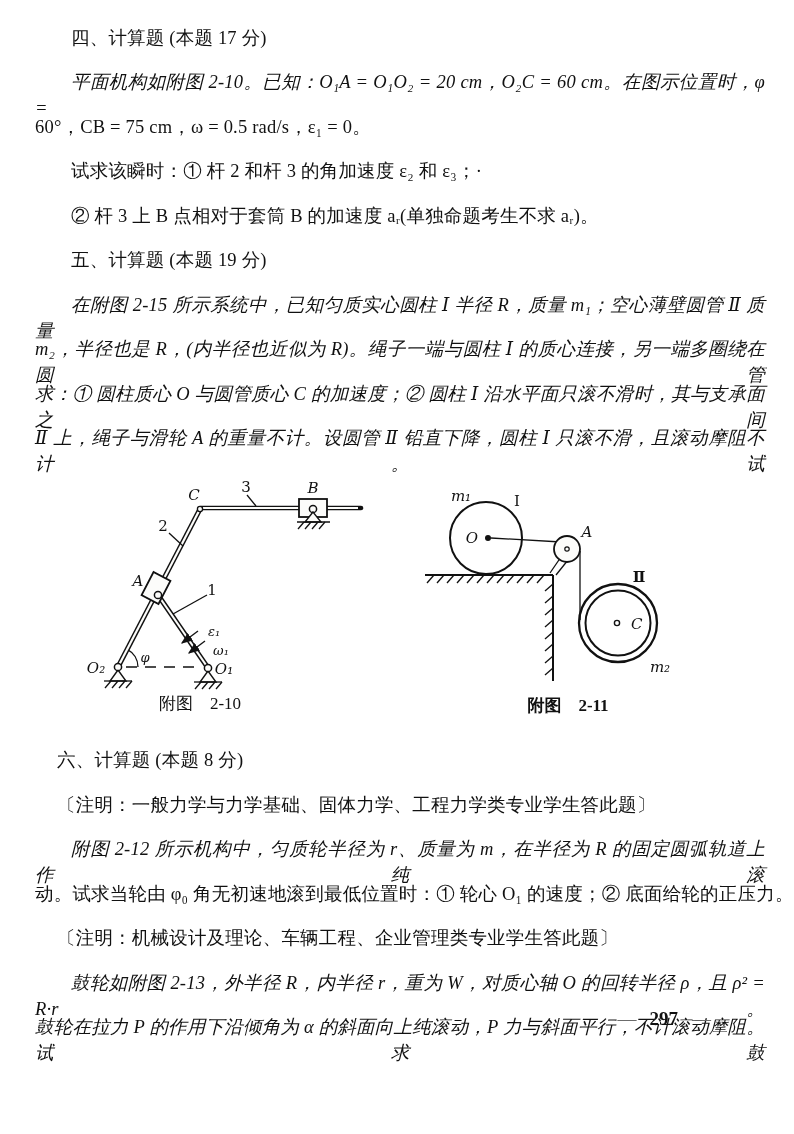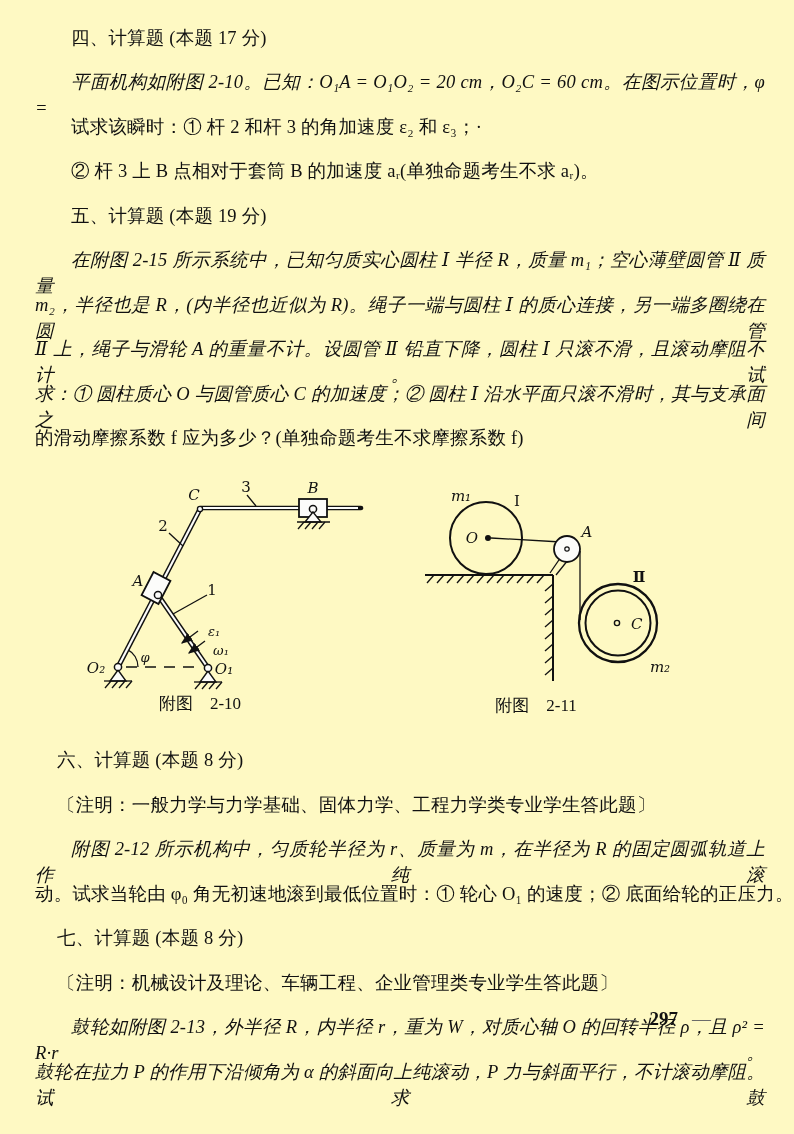--- a/index.html
+++ b/index.html
@@ -1,16 +1,16 @@
 <!DOCTYPE html>
 <html><head>
 <meta charset="utf-8">
 <style>
   html,body{margin:0;padding:0;background:#e8e8e8;}
-  .page{position:relative;width:794px;height:1134px;margin:0 auto;background:#fef9c3;overflow:hidden;
+  .page{position:relative;width:794px;height:1134px;margin:0 auto;background:#ffffff;overflow:hidden;
         font-family:"Liberation Serif","DejaVu Serif",serif;color:#111;}
   .textcol{position:absolute;left:35px;top:6px;width:730px;}
   .ln{height:26px;line-height:26px;font-size:18.5px;letter-spacing:0.2px;white-space:nowrap;}
   .ln.j{white-space:normal;text-align:justify;text-align-last:justify;font-style:italic;}
   .ind{text-indent:36px;}
   .ind-s{text-indent:22px;}
   .figbox{position:relative;width:794px;}
   .figbox svg{position:absolute;}
   .figcap{position:absolute;width:160px;text-align:center;font-size:17px;color:#111;}
   svg text{font-family:"DejaVu Serif","Liberation Serif",serif;font-size:15px;fill:#111;}
@@ -25,28 +25,28 @@
   .wm{position:absolute;right:2px;top:1158px;font-size:13px;color:#8a8a8a;
       font-family:"Liberation Sans","DejaVu Sans",sans-serif;}
 </style>
 </head>
 <body>
 
 <div class="page">
   <div class="textcol">
     <p class="ln ind">四、计算题 (本题 17 分)</p>
     <p class="ln ind j">平面机构如附图 2-10。已知：O₁A = O₁O₂ = 20 cm，O₂C = 60 cm。在图示位置时，φ =</p>
+    <p class="ln">60°，CB = 75 cm，ω = 0.5 rad/s，ε₁ = 0。</p>
     <p class="ln ind">试求该瞬时：① 杆 2 和杆 3 的角加速度 ε₂ 和 ε₃；·</p>
     <p class="ln ind">② 杆 3 上 B 点相对于套筒 B 的加速度 aᵣ(单独命题考生不求 aᵣ)。</p>
     <p class="ln ind">五、计算题 (本题 19 分)</p>
     <p class="ln ind j">在附图 2-15 所示系统中，已知匀质实心圆柱 Ⅰ 半径 R，质量 m₁；空心薄壁圆管 Ⅱ 质量</p>
     <p class="ln j">m₂，半径也是 R，(内半径也近似为 R)。绳子一端与圆柱 Ⅰ 的质心连接，另一端多圈绕在圆管</p>
+    <p class="ln j">求：① 圆柱质心 O 与圆管质心 C 的加速度；② 圆柱 Ⅰ 沿水平面只滚不滑时，其与支承面之间</p>
     <p class="ln j">Ⅱ 上，绳子与滑轮 A 的重量不计。设圆管 Ⅱ 铅直下降，圆柱 Ⅰ 只滚不滑，且滚动摩阻不计。试</p>
-    <p class="ln j">求：① 圆柱质心 O 与圆管质心 C 的加速度；② 圆柱 Ⅰ 沿水平面只滚不滑时，其与支承面之间</p>
-    <p class="ln">的滑动摩擦系数 f 应为多少？(单独命题考生不求摩擦系数 f)</p>
 
     <div class="figbox" style="height:259px;left:-35px;">
 
       <svg style="left:70px;top:4px;" width="310" height="236" viewBox="0 0 310 236">
         <defs>
           <marker id="m10" markerWidth="9" markerHeight="7" refX="8" refY="3.5" orient="auto">
             <path d="M0,0 L9,3.5 L0,7 z" fill="#111"></path>
           </marker>
         </defs>
 
@@ -185,28 +185,27 @@
         <text x="41" y="27" text-anchor="middle" class="it">m₁</text>
         <text x="97" y="32" text-anchor="middle">Ⅰ</text>
         <text x="52" y="69" text-anchor="middle" class="it">O</text>
         <text x="167" y="63" text-anchor="middle" class="it">A</text>
         <text x="219" y="108" text-anchor="middle" class="bd">Ⅱ</text>
         <text x="211" y="155" class="it">C</text>
         <text x="240" y="198" text-anchor="middle" class="it">m₂</text>
       </svg>
 
       <div class="figcap" style="left:120px;top:222px;">附图　2-10</div>
-      <div class="figcap" style="left:456px;top:224px;">附图　2-11</div>
+      <div class="figcap" style="left:488px;top:224px;font-weight:bold;">附图　2-11</div>
     </div>
 
     <p class="ln ind-s">六、计算题 (本题 8 分)</p>
     <p class="ln ind-s">〔注明：一般力学与力学基础、固体力学、工程力学类专业学生答此题〕</p>
     <p class="ln ind j">附图 2-12 所示机构中，匀质轮半径为 r、质量为 m，在半径为 R 的固定圆弧轨道上作纯滚</p>
     <p class="ln">动。试求当轮由 φ₀ 角无初速地滚到最低位置时：① 轮心 O₁ 的速度；② 底面给轮的正压力。</p>
-    <p class="ln ind-s">七、计算题 (本题 8 分)</p>
     <p class="ln ind-s">〔注明：机械设计及理论、车辆工程、企业管理类专业学生答此题〕</p>
     <p class="ln ind j">鼓轮如附图 2-13，外半径 R，内半径 r，重为 W，对质心轴 O 的回转半径 ρ，且 ρ² = R·r。</p>
     <p class="ln j">鼓轮在拉力 P 的作用下沿倾角为 α 的斜面向上纯滚动，P 力与斜面平行，不计滚动摩阻。试求鼓</p>
 
   </div>
 
   <div class="pgnum">
     <span class="dash">—</span><span class="num">297</span><span class="dash">—</span>
   </div>
 

